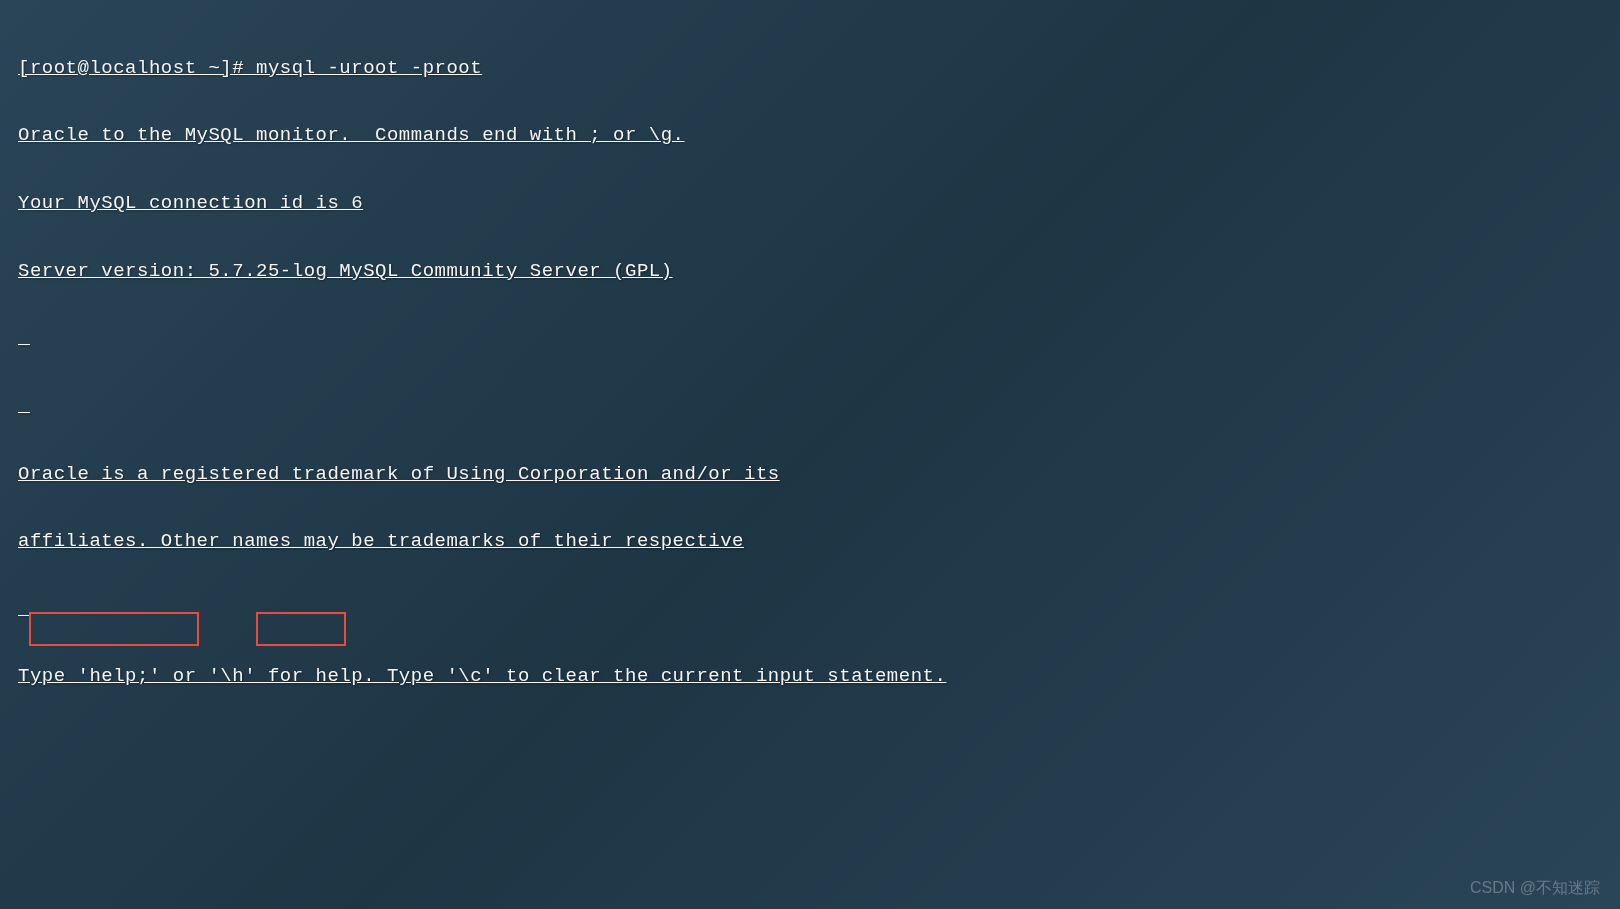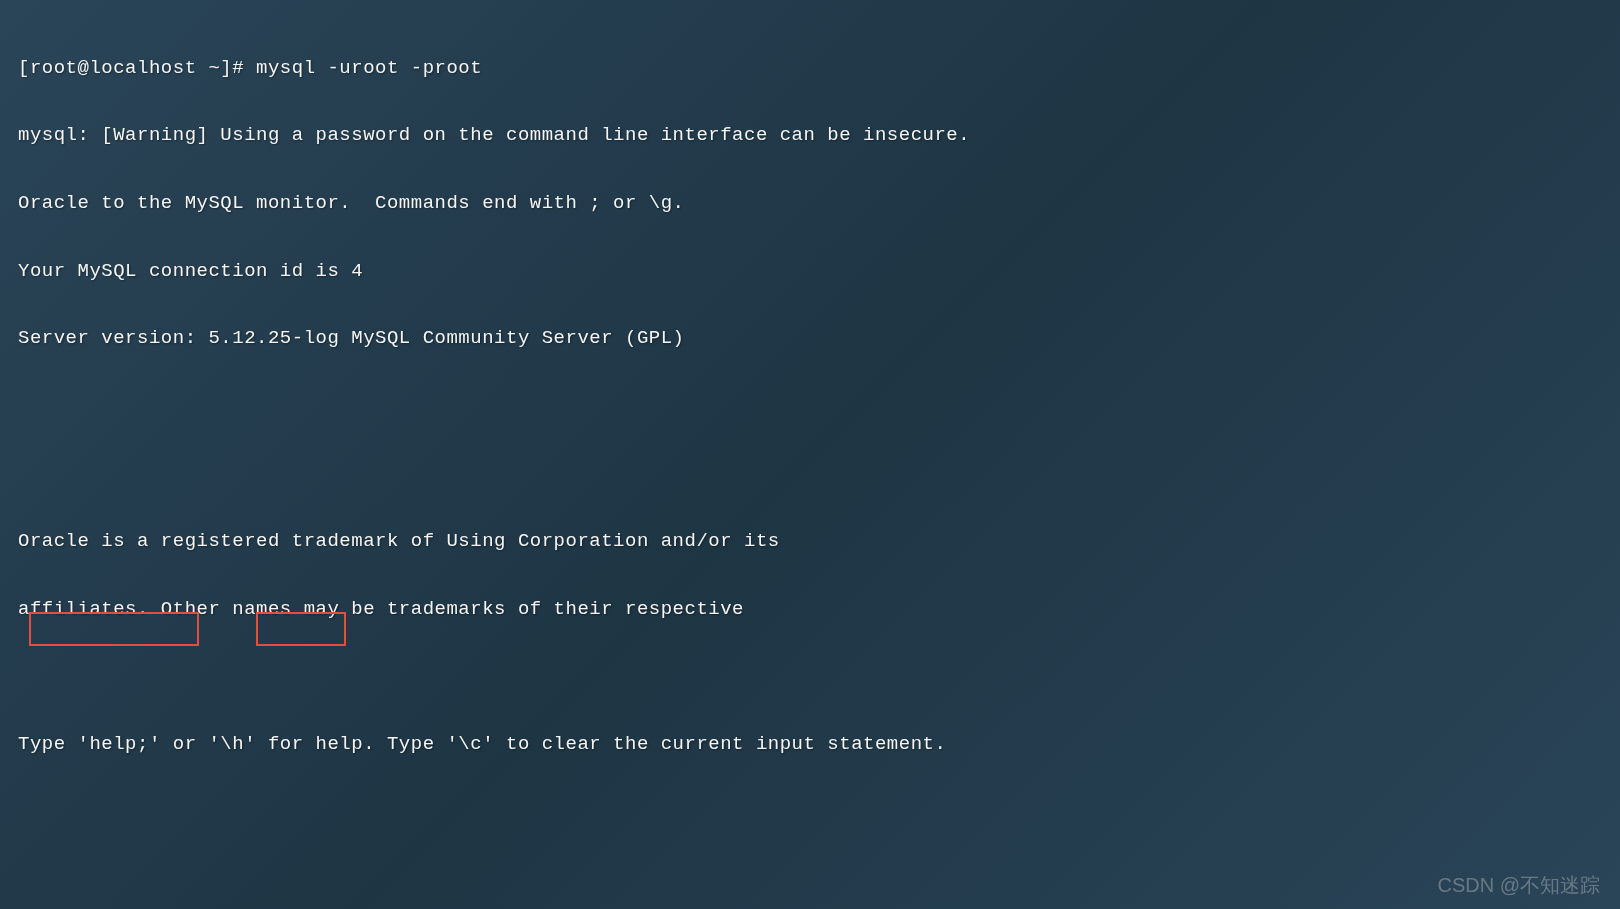--- a/index.html
+++ b/index.html
@@ -20,27 +20,28 @@
       position: relative;
       text-shadow: 1px 1px 2px rgba(0,0,0,0.4);
     }
     .terminal {
       white-space: pre;
       line-height: 1.78;
       letter-spacing: 0.5px;
     }
     .line {
       display: block;
+      text-decoration: underline;
     }
     .watermark {
       position: absolute;
       bottom: 10px;
       right: 20px;
       color: rgba(220, 220, 220, 0.35);
-      font-size: 20px;
+      font-size: 16px;
       font-family: Arial, sans-serif;
       text-shadow: none;
     }
     .hl1 {
       position: absolute;
       border: 2px solid #e74c3c;
       left: 29px;
       top: 612px;
       width: 170px;
       height: 34px;
@@ -54,24 +55,23 @@
       width: 90px;
       height: 34px;
       pointer-events: none;
     }
   </style>
 </head>
 <body>
 
 <div class="terminal">
 <span class="line">[root@localhost ~]# mysql -uroot -proot</span>
-<span class="line">mysql: [Warning] Using a password on the command line interface can be insecure.</span>
 <span class="line">Oracle to the MySQL monitor.  Commands end with ; or \g.</span>
-<span class="line">Your MySQL connection id is 4</span>
-<span class="line">Server version: 5.12.25-log MySQL Community Server (GPL)</span>
+<span class="line">Your MySQL connection id is 6</span>
+<span class="line">Server version: 5.7.25-log MySQL Community Server (GPL)</span>
 <span class="line"> </span>
 <span class="line"> </span>
 <span class="line">Oracle is a registered trademark of Using Corporation and/or its</span>
 <span class="line">affiliates. Other names may be trademarks of their respective</span>
 <span class="line"> </span>
 <span class="line">Type 'help;' or '\h' for help. Type '\c' to clear the current input statement.</span>
 
 
 
 

